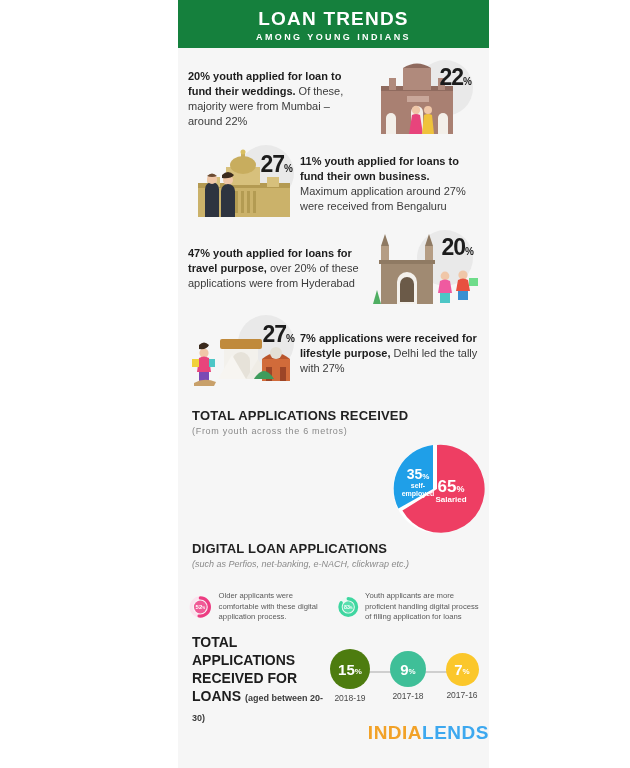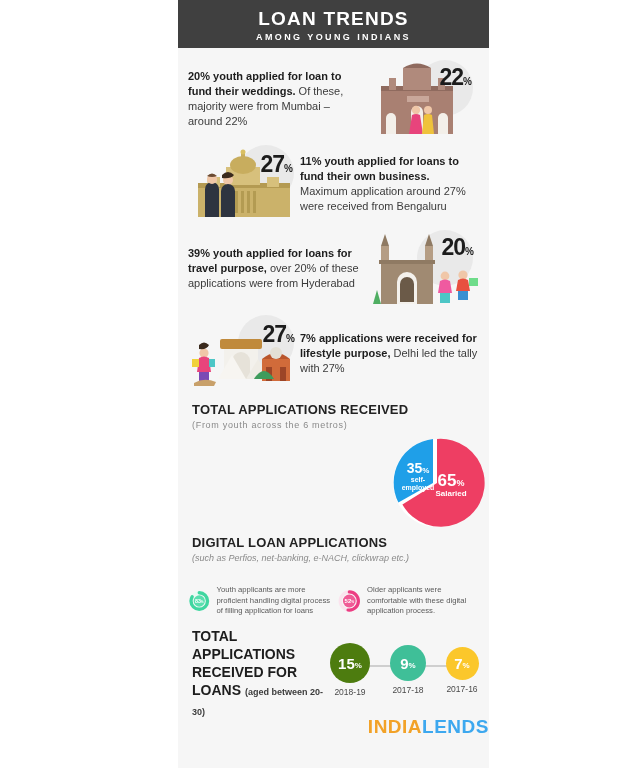--- a/index.html
+++ b/index.html
@@ -21,21 +21,21 @@
     position: absolute;
     left: 178px;
     top: 0;
     width: 311px;
     height: 768px;
     background: #f6f6f6;
     overflow: hidden;
   }
   
   .header {
-    background: #404040;
+    background: #15803d;
     height: 48px;
     display: flex;
     flex-direction: column;
     align-items: center;
     justify-content: center;
     padding-top: 2px;
     box-sizing: border-box;
   }
   .header-title {
     color: #ffffff;
@@ -268,21 +268,21 @@
           <span class="big">27</span><span class="sm">%</span>
         </div>
       </div>
       <div class="stat-text">
         <b>11% youth applied for loans to fund their own business.</b><span> Maximum application around 27% were received from Bengaluru</span>
       </div>
     </div>
 
     <div class="stat-row right-art">
       <div class="stat-text">
-        <b>39% youth applied for loans for travel purpose,</b><span> over 20% of these applications were from Hyderabad</span>
+        <b>47% youth applied for loans for travel purpose,</b><span> over 20% of these applications were from Hyderabad</span>
       </div>
       <div class="art">
         <div class="blob"></div>
         <svg width="112" height="82" viewBox="0 0 112 82">
           <rect x="14" y="34" width="52" height="42" fill="#a08a72"></rect>
           <path d="M30 76 v-22 a10 10 0 0 1 20 0 v22 z" fill="#f4f1ec"></path>
           <path d="M33 74 v-18 a7 7 0 0 1 14 0 v18 z" fill="#6b5a48"></path>
           <rect x="14" y="18" width="8" height="18" fill="#b59d84"></rect>
           <rect x="58" y="18" width="8" height="18" fill="#b59d84"></rect>
           <path d="M14 18 l4 -12 l4 12 z" fill="#8f7a63"></path>
@@ -328,21 +328,21 @@
         </svg>
         <div class="pct" style="right:6px; top:8px;">
           <span class="big">27</span><span class="sm">%</span>
         </div>
       </div>
       <div class="stat-text">
         <b>7% applications were received for lifestyle purpose,</b><span> Delhi led the tally with 27%</span>
       </div>
     </div>
 
-    <div class="sec-head" style="margin-top:6px;">
+    <div class="sec-head" style="margin-top:12px;">
       <div class="sec-title">TOTAL APPLICATIONS RECEIVED</div>
       <div class="sec-sub">(From youth across the 6 metros)</div>
     </div>
 
     <div class="pie-wrap">
       <svg width="104" height="104" viewBox="0 0 104 104">
         <circle cx="52" cy="52" r="44" fill="#ffffff"></circle>
 
         <path d="M52 52 L52 8 A44 44 0 1 1 17.4 73.6 Z" fill="#ee3e63"></path>
 
@@ -355,36 +355,36 @@
       </svg>
     </div>
 
     <div class="sec-head">
       <div class="sec-title">DIGITAL LOAN APPLICATIONS</div>
       <div class="sec-sub" style="letter-spacing:0;font-style:italic;">(such as Perfios, net-banking, e-NACH, clickwrap etc.)</div>
     </div>
 
     <div class="donuts">
       <div class="donut-item">
+        <svg width="54" height="54" viewBox="0 0 54 54">
+          <circle cx="27" cy="27" r="20" fill="none" stroke="#fbe3ee" stroke-width="7"></circle>
+          <circle cx="27" cy="27" r="20" fill="none" stroke="#ec3d82" stroke-width="7" stroke-dasharray="65.3 60.4" stroke-linecap="round" transform="rotate(-90 27 27)"></circle>
+          <circle cx="27" cy="27" r="14" fill="#f05a96"></circle>
+          <text x="27" y="32" text-anchor="middle" fill="#ffffff" font-family="Liberation Sans, sans-serif" font-size="13" font-weight="bold">52<tspan font-size="7">%</tspan></text>
+        </svg>
+        <div class="donut-cap">Older applicants were comfortable with these digital application process.</div>
+      </div>
+      <div class="donut-item">
         <svg width="60" height="60" viewBox="0 0 60 60">
           <circle cx="30" cy="30" r="22" fill="none" stroke="#e9faf3" stroke-width="9"></circle>
           <circle cx="30" cy="30" r="22" fill="none" stroke="#3fd6a0" stroke-width="9" stroke-dasharray="114.7 138.2" stroke-linecap="round" transform="rotate(-90 30 30)"></circle>
           <circle cx="30" cy="30" r="15" fill="#58dfae"></circle>
           <text x="30" y="35" text-anchor="middle" fill="#ffffff" font-family="Liberation Sans, sans-serif" font-size="14" font-weight="bold">83<tspan font-size="8">%</tspan></text>
         </svg>
         <div class="donut-cap">Youth applicants are more proficient handling digital process of filling application for loans</div>
-      </div>
-      <div class="donut-item">
-        <svg width="54" height="54" viewBox="0 0 54 54">
-          <circle cx="27" cy="27" r="20" fill="none" stroke="#fbe3ee" stroke-width="7"></circle>
-          <circle cx="27" cy="27" r="20" fill="none" stroke="#ec3d82" stroke-width="7" stroke-dasharray="65.3 60.4" stroke-linecap="round" transform="rotate(-90 27 27)"></circle>
-          <circle cx="27" cy="27" r="14" fill="#f05a96"></circle>
-          <text x="27" y="32" text-anchor="middle" fill="#ffffff" font-family="Liberation Sans, sans-serif" font-size="13" font-weight="bold">52<tspan font-size="7">%</tspan></text>
-        </svg>
-        <div class="donut-cap">Older applicants were comfortable with these digital application process.</div>
       </div>
     </div>
 
     <div class="bottom">
       <div class="bottom-title">
         <div>TOTAL APPLICATIONS</div>
         <div>RECEIVED FOR</div>
         <div>
           <span>LOANS</span>
           <span class="age">(aged between 20-30)</span>

